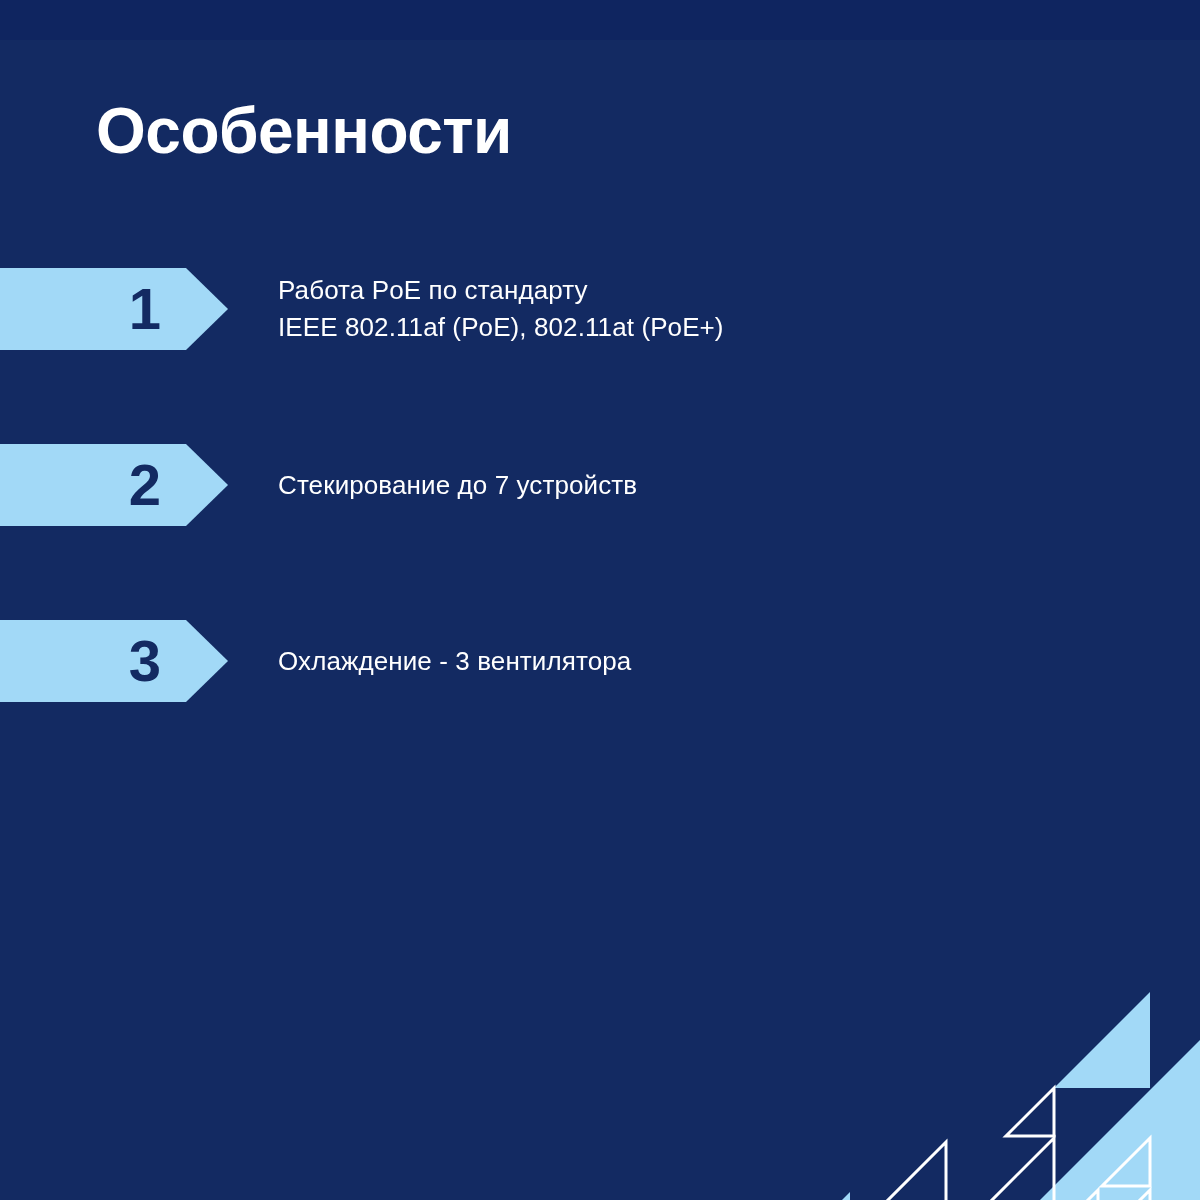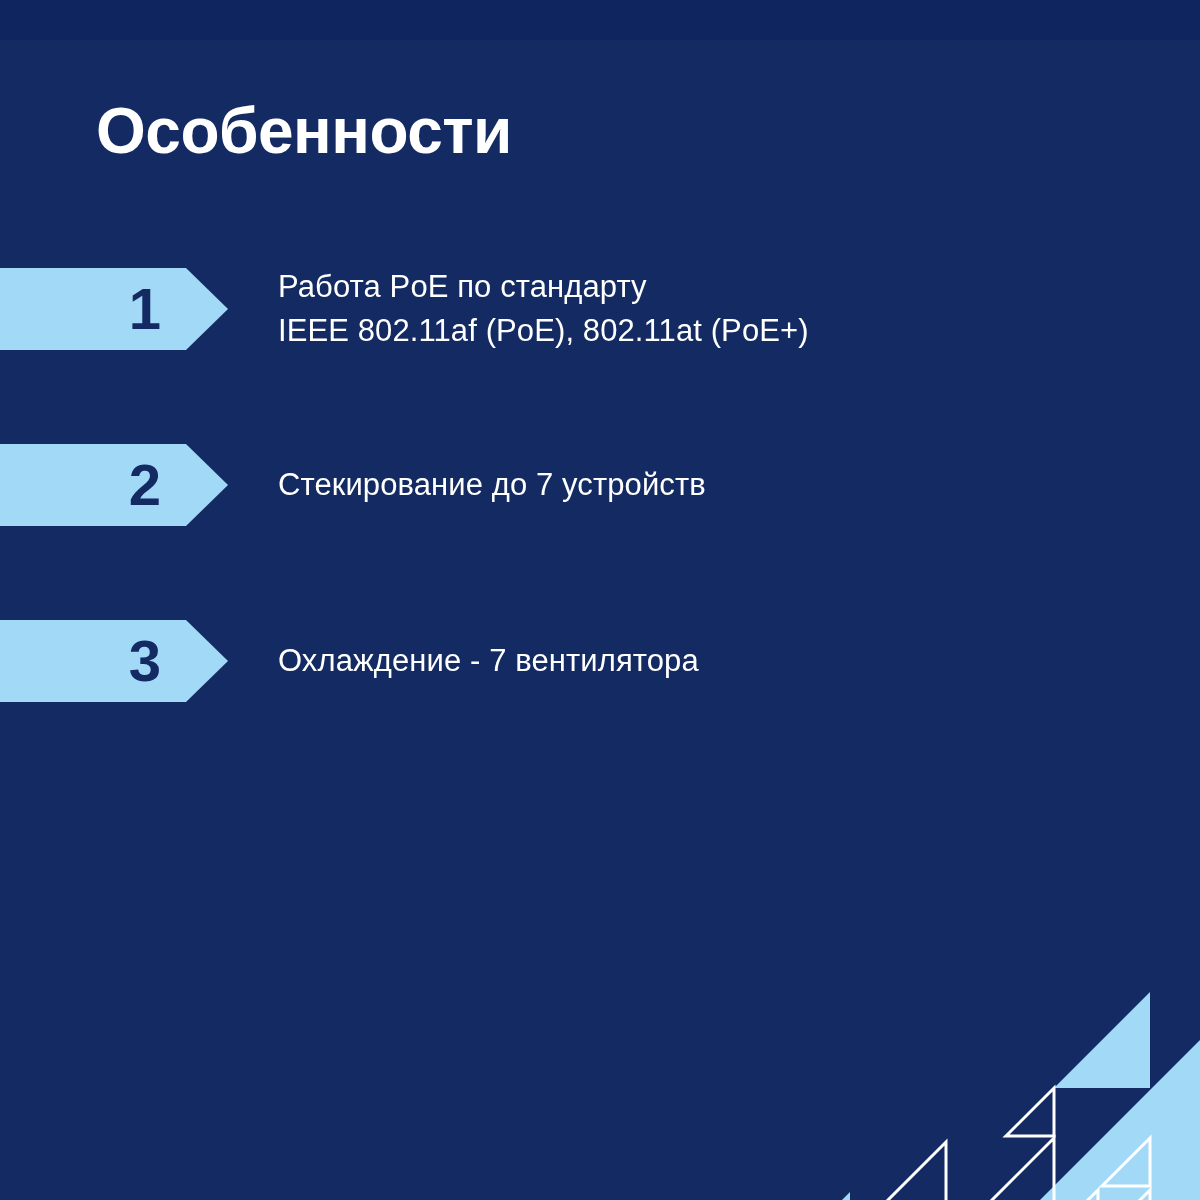--- a/index.html
+++ b/index.html
@@ -93,21 +93,21 @@
     line-height: 1;
     letter-spacing: -1px;
   }
 
   .feature-text {
     position: absolute;
     left: 278px;
     top: 50%;
     transform: translateY(-50%);
     color: #ffffff;
-    font-size: 31px;
+    font-size: 26px;
     line-height: 1.42;
     font-weight: 400;
     white-space: pre-line;
     letter-spacing: 0.1px;
   }
 </style>
 </head>
 <body>
 
 <div class="slide">
@@ -128,21 +128,21 @@
       <div class="badge">
         <span class="badge-number">2</span>
       </div>
       <div class="feature-text">Стекирование до 7 устройств</div>
     </div>
 
     <div class="feature-row">
       <div class="badge">
         <span class="badge-number">3</span>
       </div>
-      <div class="feature-text">Охлаждение - 7 вентилятора</div>
+      <div class="feature-text">Охлаждение - 3 вентилятора</div>
     </div>
 
   </div>
 
   <div class="corner-decor">
     <svg viewBox="0 0 390 270" preserveAspectRatio="none">
 
       <polygon points="244,118 340,22 340,118" fill="#a2d9f7"></polygon>
 
       <polygon points="390,70 390,270 190,270" fill="#a2d9f7"></polygon>

